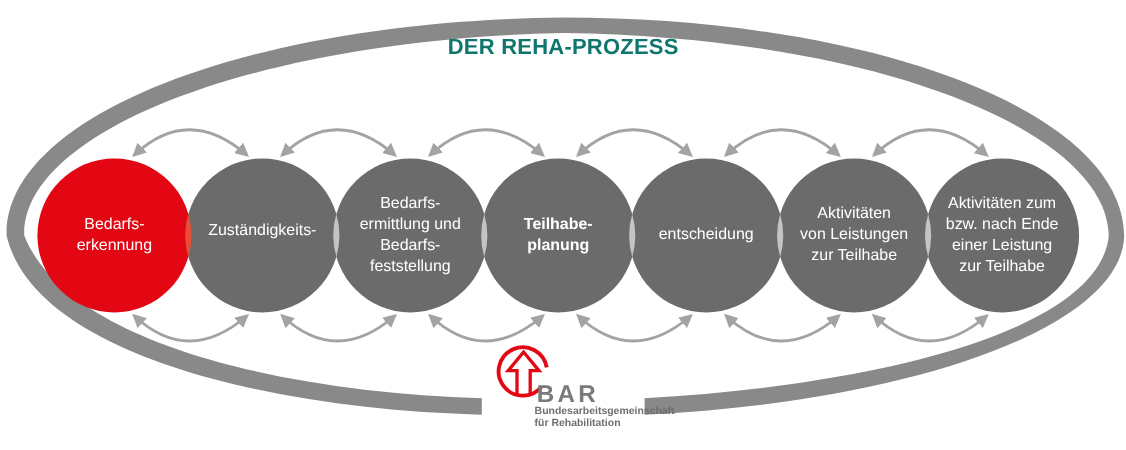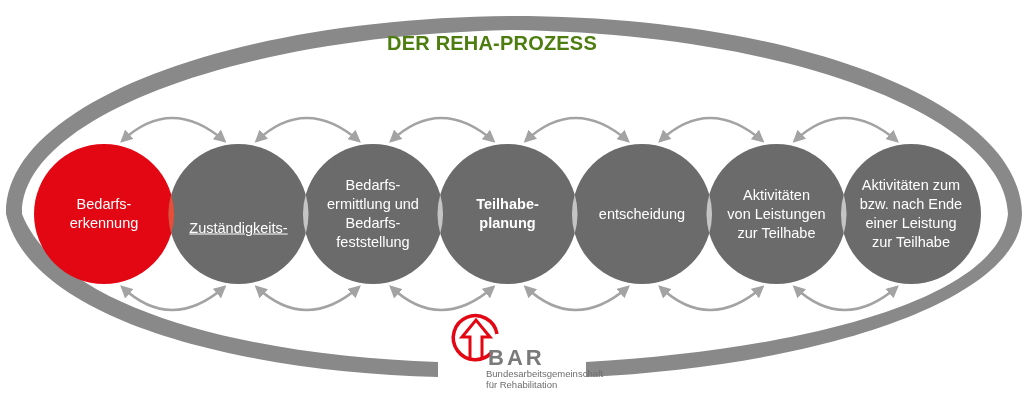--- a/index.html
+++ b/index.html
@@ -1,21 +1,21 @@
 <!DOCTYPE html>
 <html><head>
 <meta charset="utf-8">
 <style>
   html, body { margin:0; padding:0; background:#ffffff; }
   body { width:1024px; height:409px; position:relative; overflow:hidden; font-family:"Liberation Sans", "DejaVu Sans", sans-serif; }
   svg.bg { position:absolute; left:0; top:0; }
-  .title { position:absolute; left:342px; top:30px; width:300px; text-align:center; color:#4d7c0f; font-weight:bold; font-size:20px; letter-spacing:0.2px; line-height:26px; }
+  .title { position:absolute; left:362px; top:30px; width:300px; text-align:center; color:#0f766e; font-weight:bold; font-size:20px; letter-spacing:0.2px; line-height:26px; }
   .label { position:absolute; width:130px; color:#ffffff; font-size:14.5px; line-height:19px; text-align:center; font-weight:500; transform:translate(-50%,-50%); }
   .bar-brand { position:absolute; left:488px; top:347px; color:#7a7a7a; font-weight:bold; font-size:22px; letter-spacing:3px; line-height:22px; }
-  .bar-sub { position:absolute; left:486px; top:368px; color:#6e6e6e; font-size:9.5px; line-height:11px; }
+  .bar-sub { position:absolute; left:486px; top:368px; color:#6e6e6e; font-size:9.5px; line-height:11px;font-weight:bold; }
 </style>
 </head>
 <body>
 
 <svg class="bg" width="1024" height="409" viewBox="0 0 1024 409">
   <defs>
     <marker id="ah" viewBox="0 0 10 10" refX="8" refY="5" markerWidth="5" markerHeight="5" orient="auto-start-reverse">
       <path d="M0,0 L10,5 L0,10 z" fill="#a3a3a3"></path>
     </marker>
   </defs>
@@ -60,21 +60,21 @@
     <path d="M470,360 L470,337 L462,337 L476,320 L490,337 L482,337 L482,360" fill="none" stroke="#e30613" stroke-width="3"></path>
   </g>
 </svg>
 
 <div class="title">DER REHA-PROZESS</div>
 <div id="labels">
     <div class="label" style="left: 104px; top: 214px;">
       <div>Bedarfs-</div>
       <div>erkennung</div>
     </div>
-    <div class="label" style="left: 238.5px; top: 228px; text-decoration: underline;">
+    <div class="label" style="left: 238.5px; top: 210px;">
       <div>Zuständigkeits-</div>
     </div>
     <div class="label" style="left: 373px; top: 214px;">
       <div>Bedarfs-</div>
       <div>ermittlung und</div>
       <div>Bedarfs-</div>
       <div>feststellung</div>
     </div>
     <div class="label" style="left: 507.5px; top: 214px; font-weight: bold;">
       <div>Teilhabe-</div>

